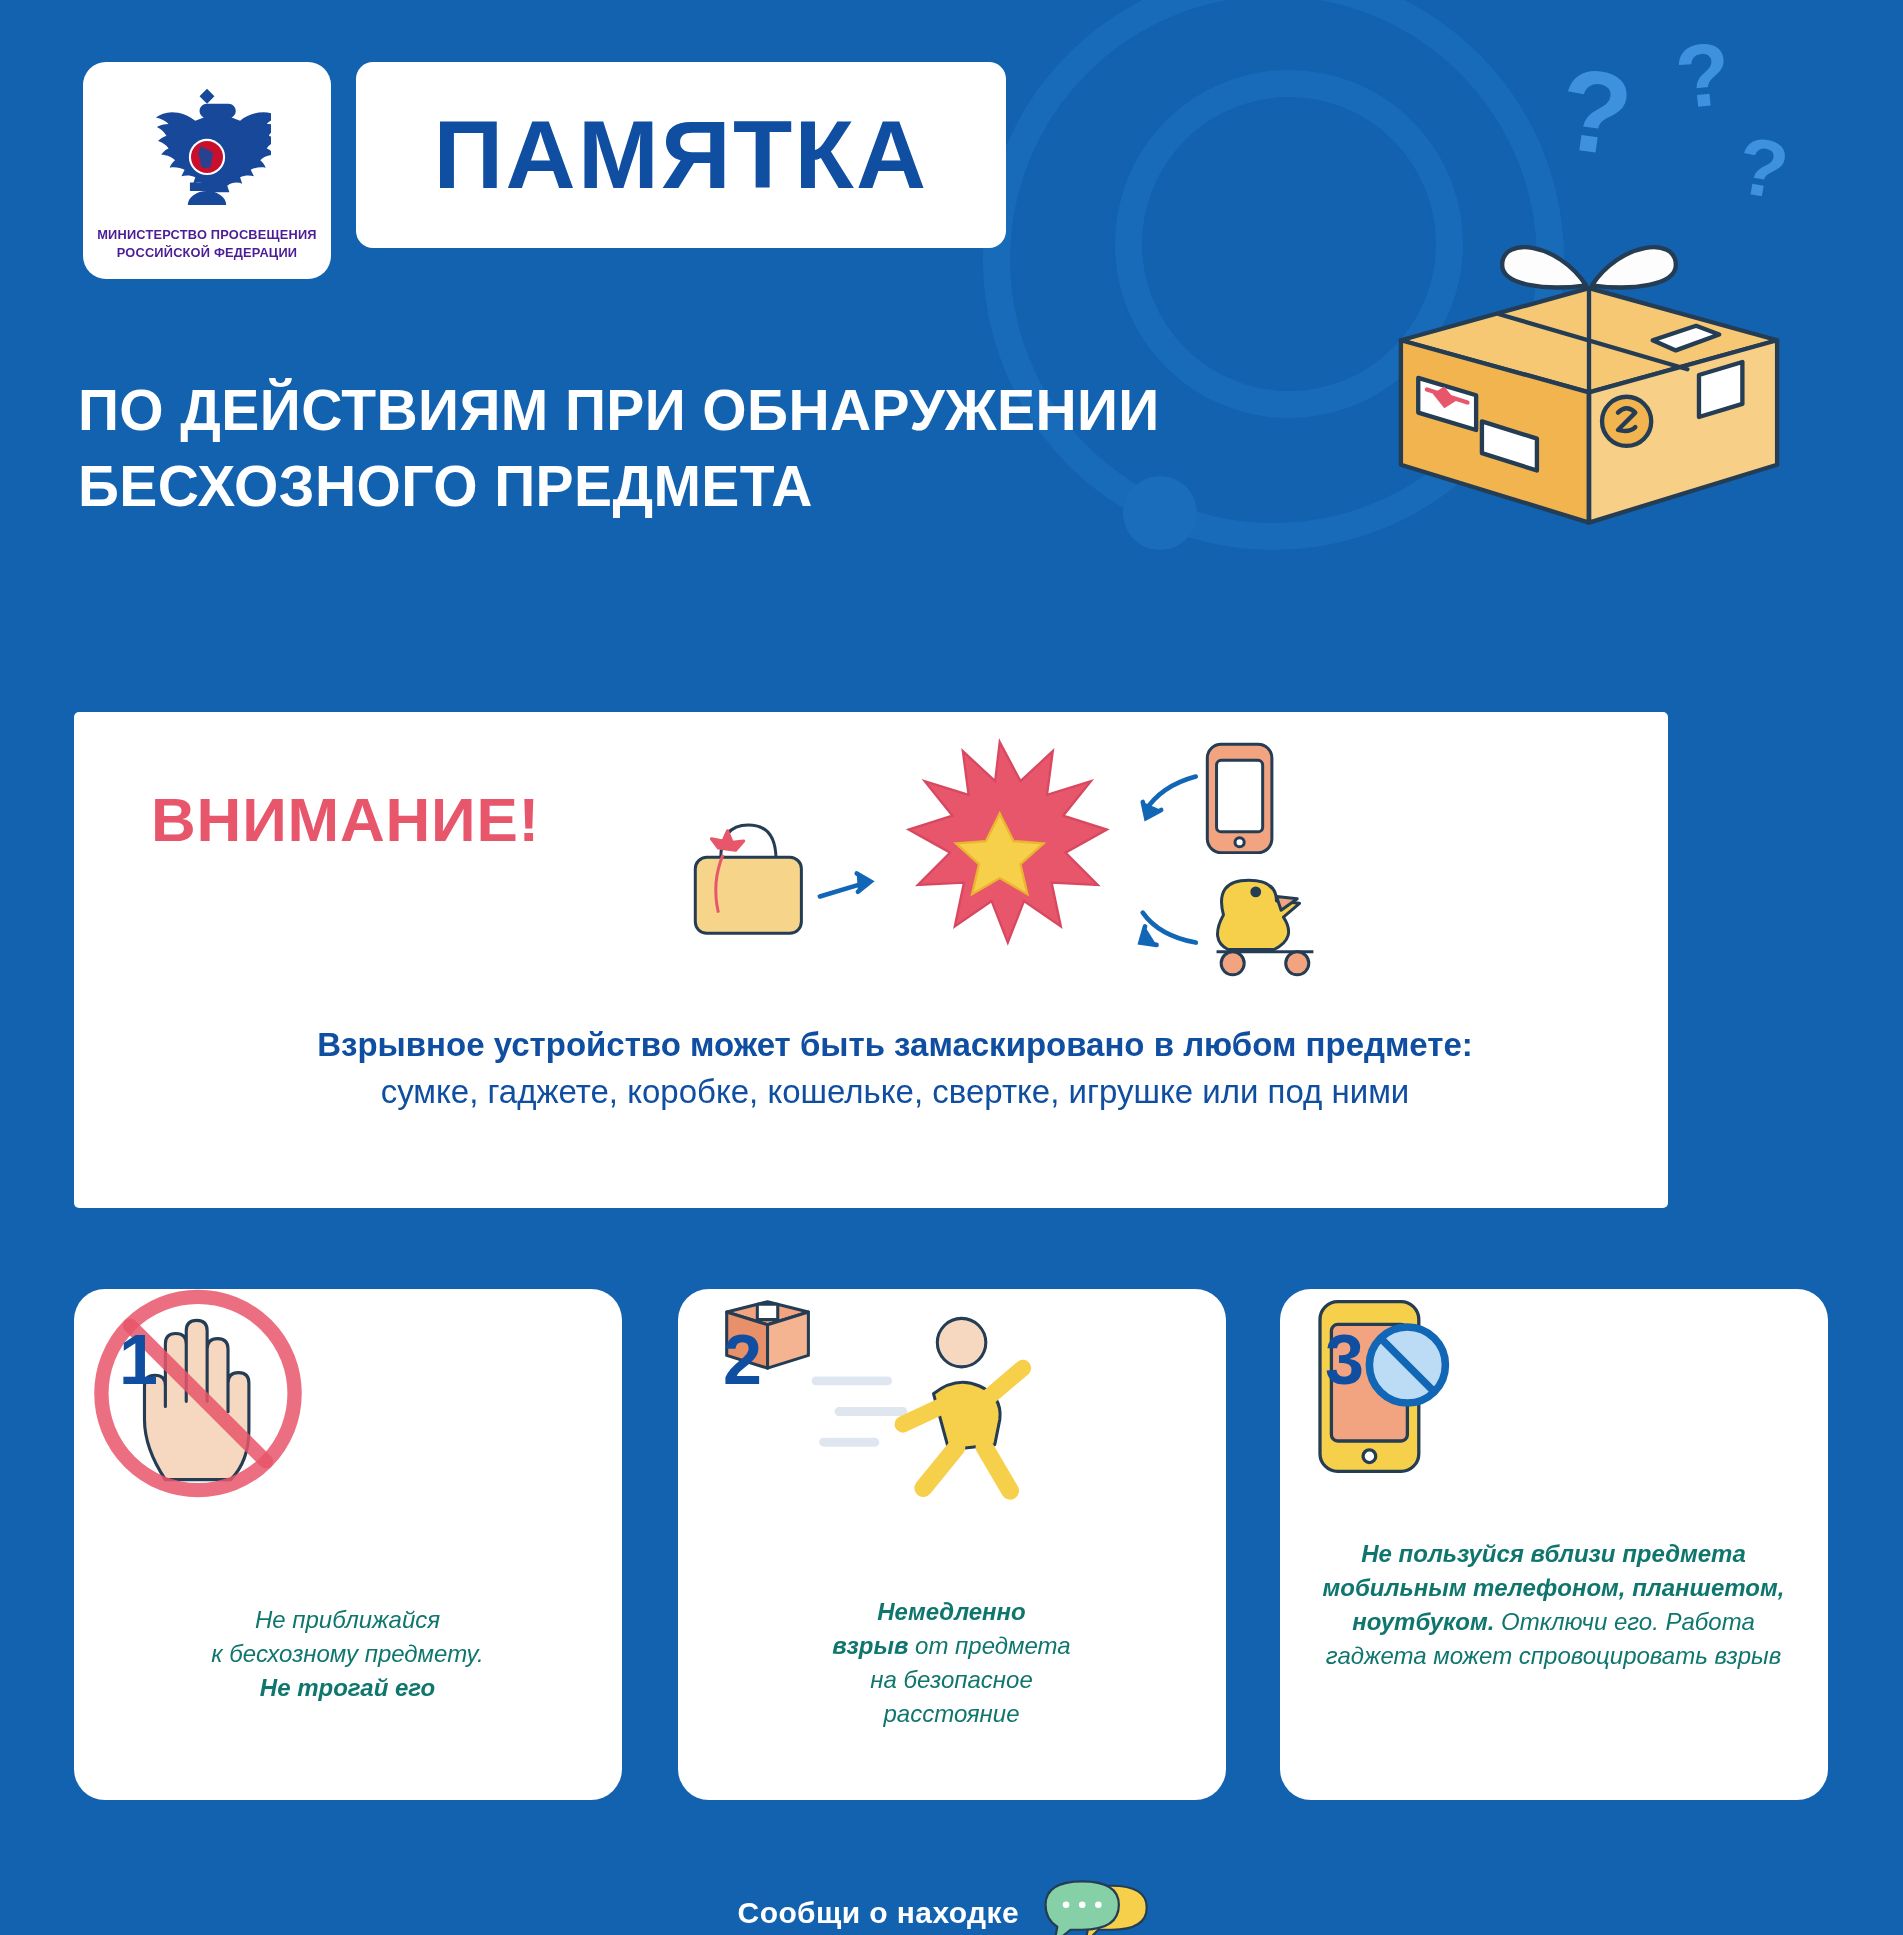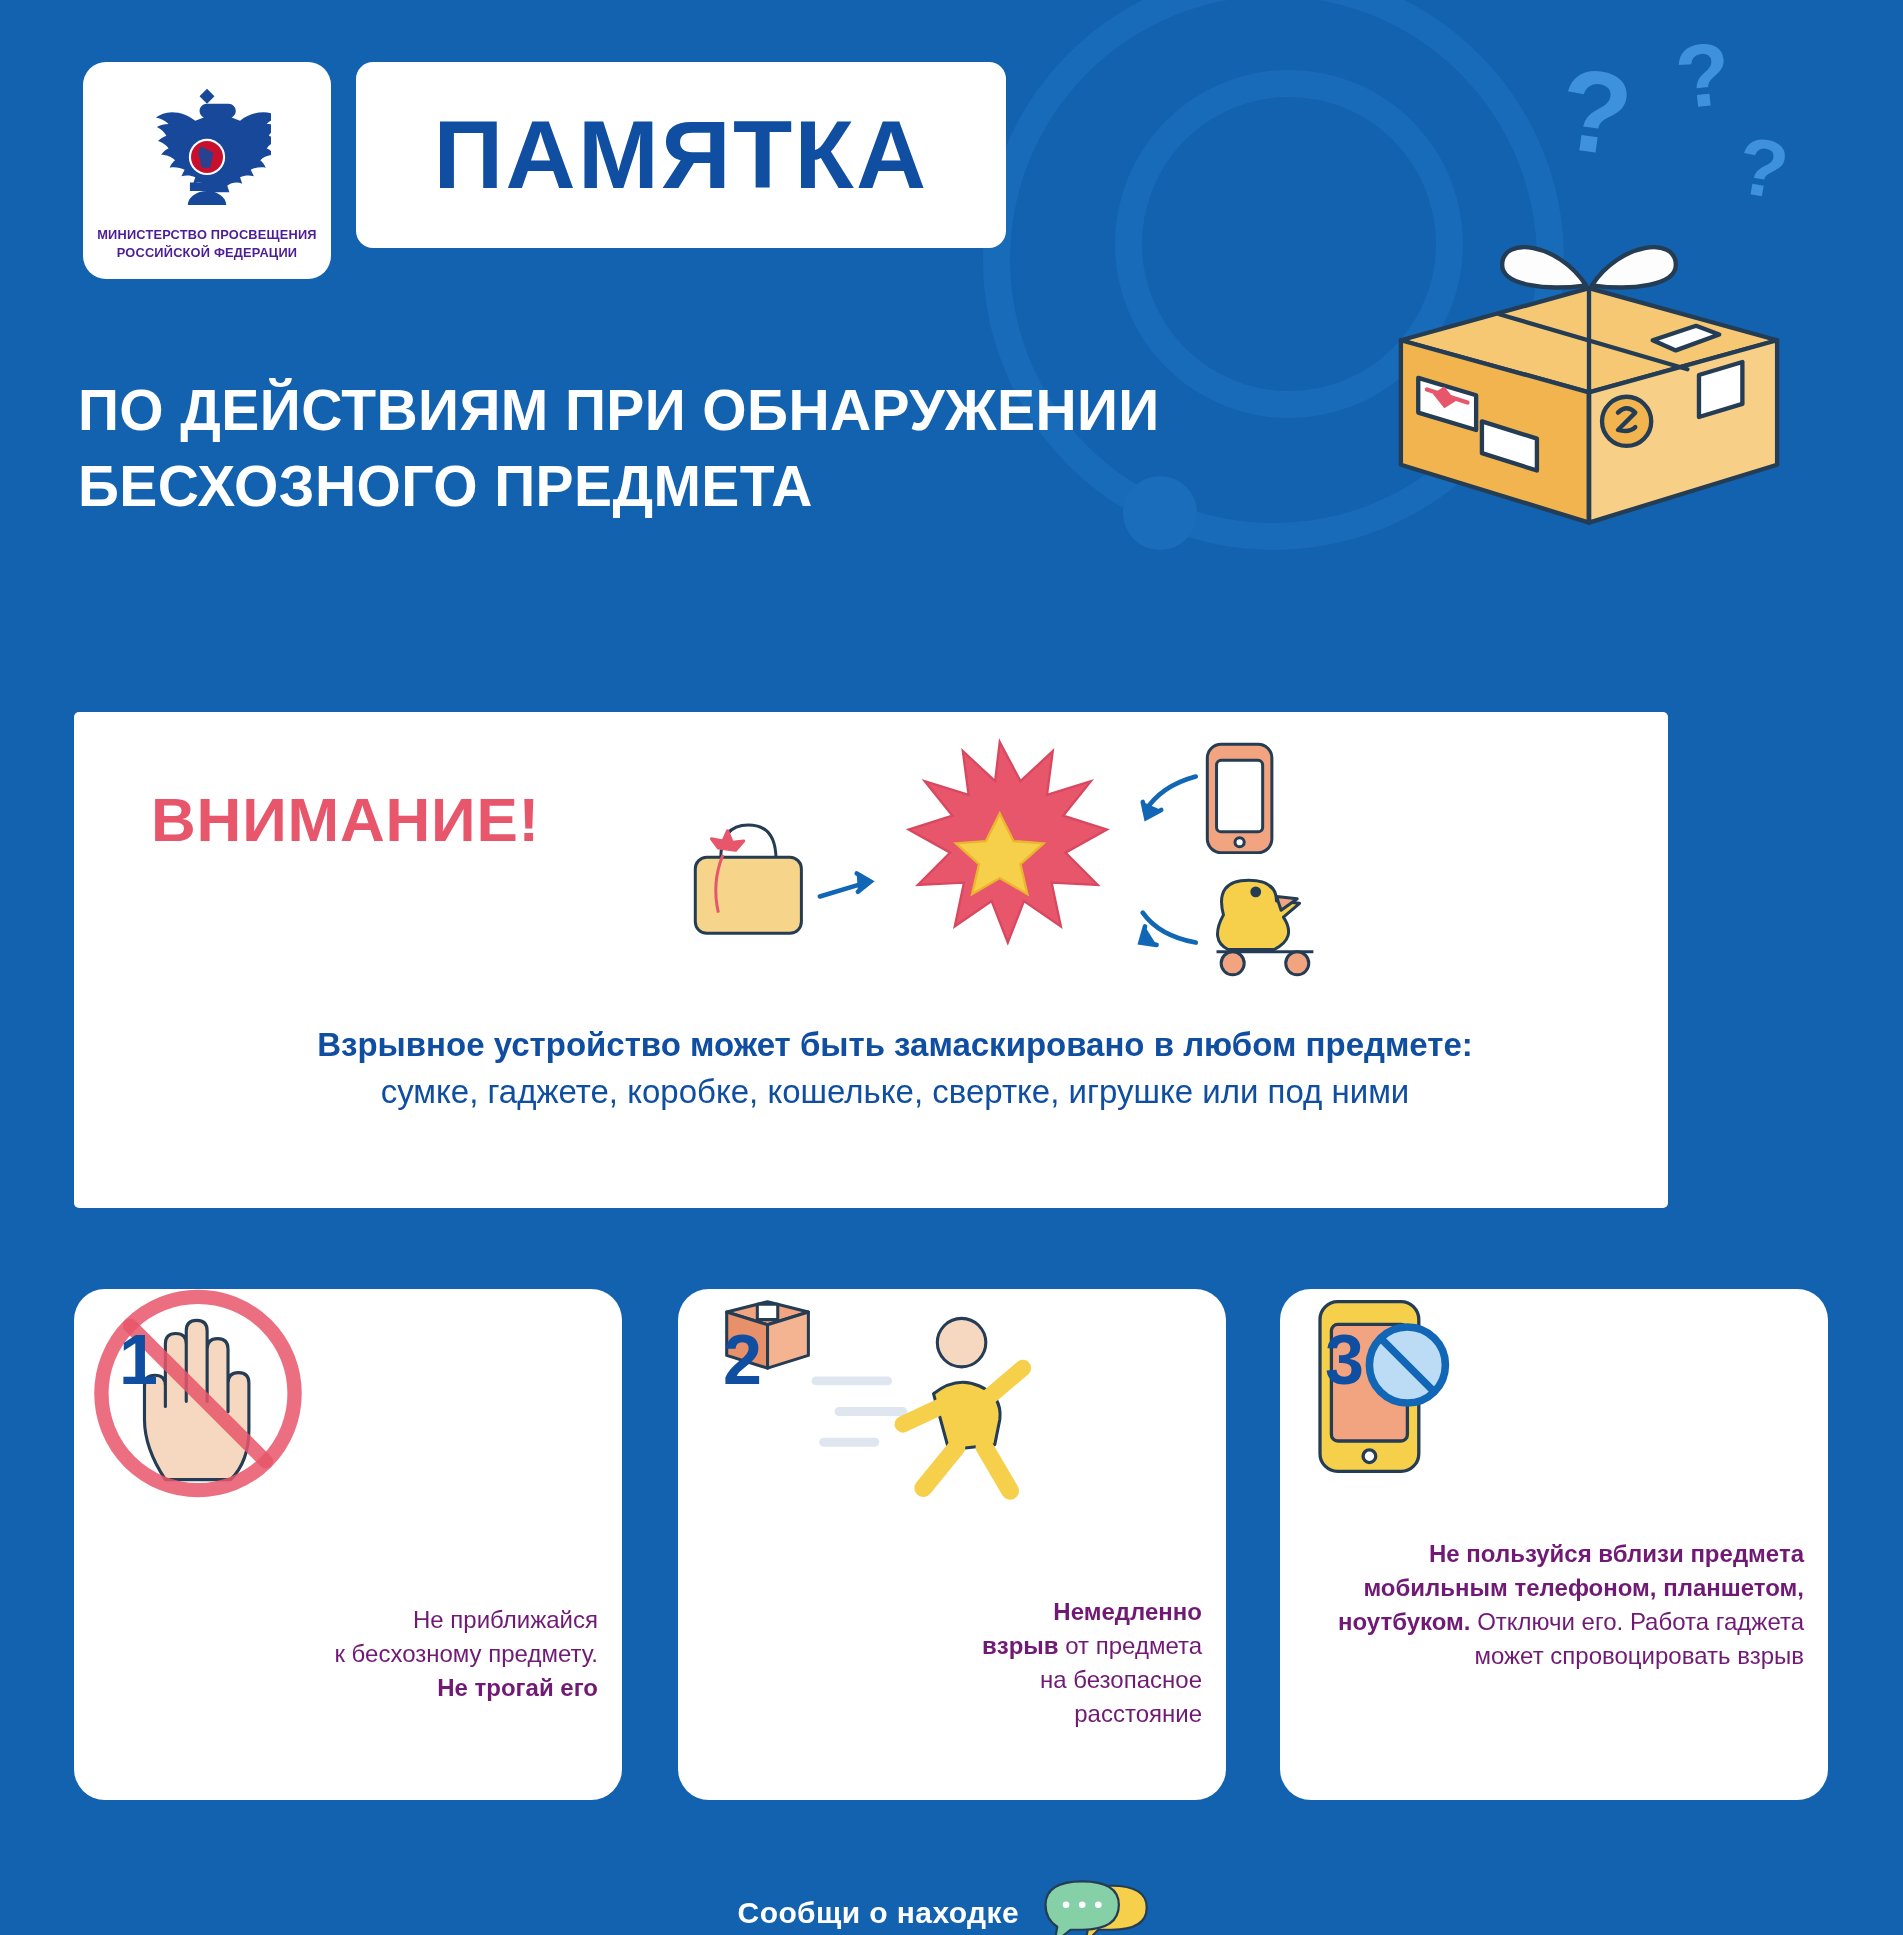--- a/index.html
+++ b/index.html
@@ -147,24 +147,25 @@
     color: #0f4ea0;
     font-size: 70px;
     font-weight: bold;
   }
   .s1-illo { left: 186px; top: 43px; width: 248px; height: 209px; }
   .s2-illo { left: 128px; top: 39px; width: 368px; height: 217px; }
   .s3-illo { left: 190px; top: 23px; width: 194px; height: 209px; }
   .step-text {
     position: absolute;
     left: 23px; width: 501px;
-    text-align: right;
-    color: #701a75;
+    text-align: center;
+    color: #0f766e;
     font-size: 24px;
     line-height: 1.42;
+    font-style: italic;
   }
   .s1-text { top: 314px; }
   .s2-text { top: 306px; }
   .s3-text { top: 248px; }
   .step-text b { font-weight: bold; }
 
   
   .report-strip {
     position: absolute;
     left: 0; top: 1874px;

